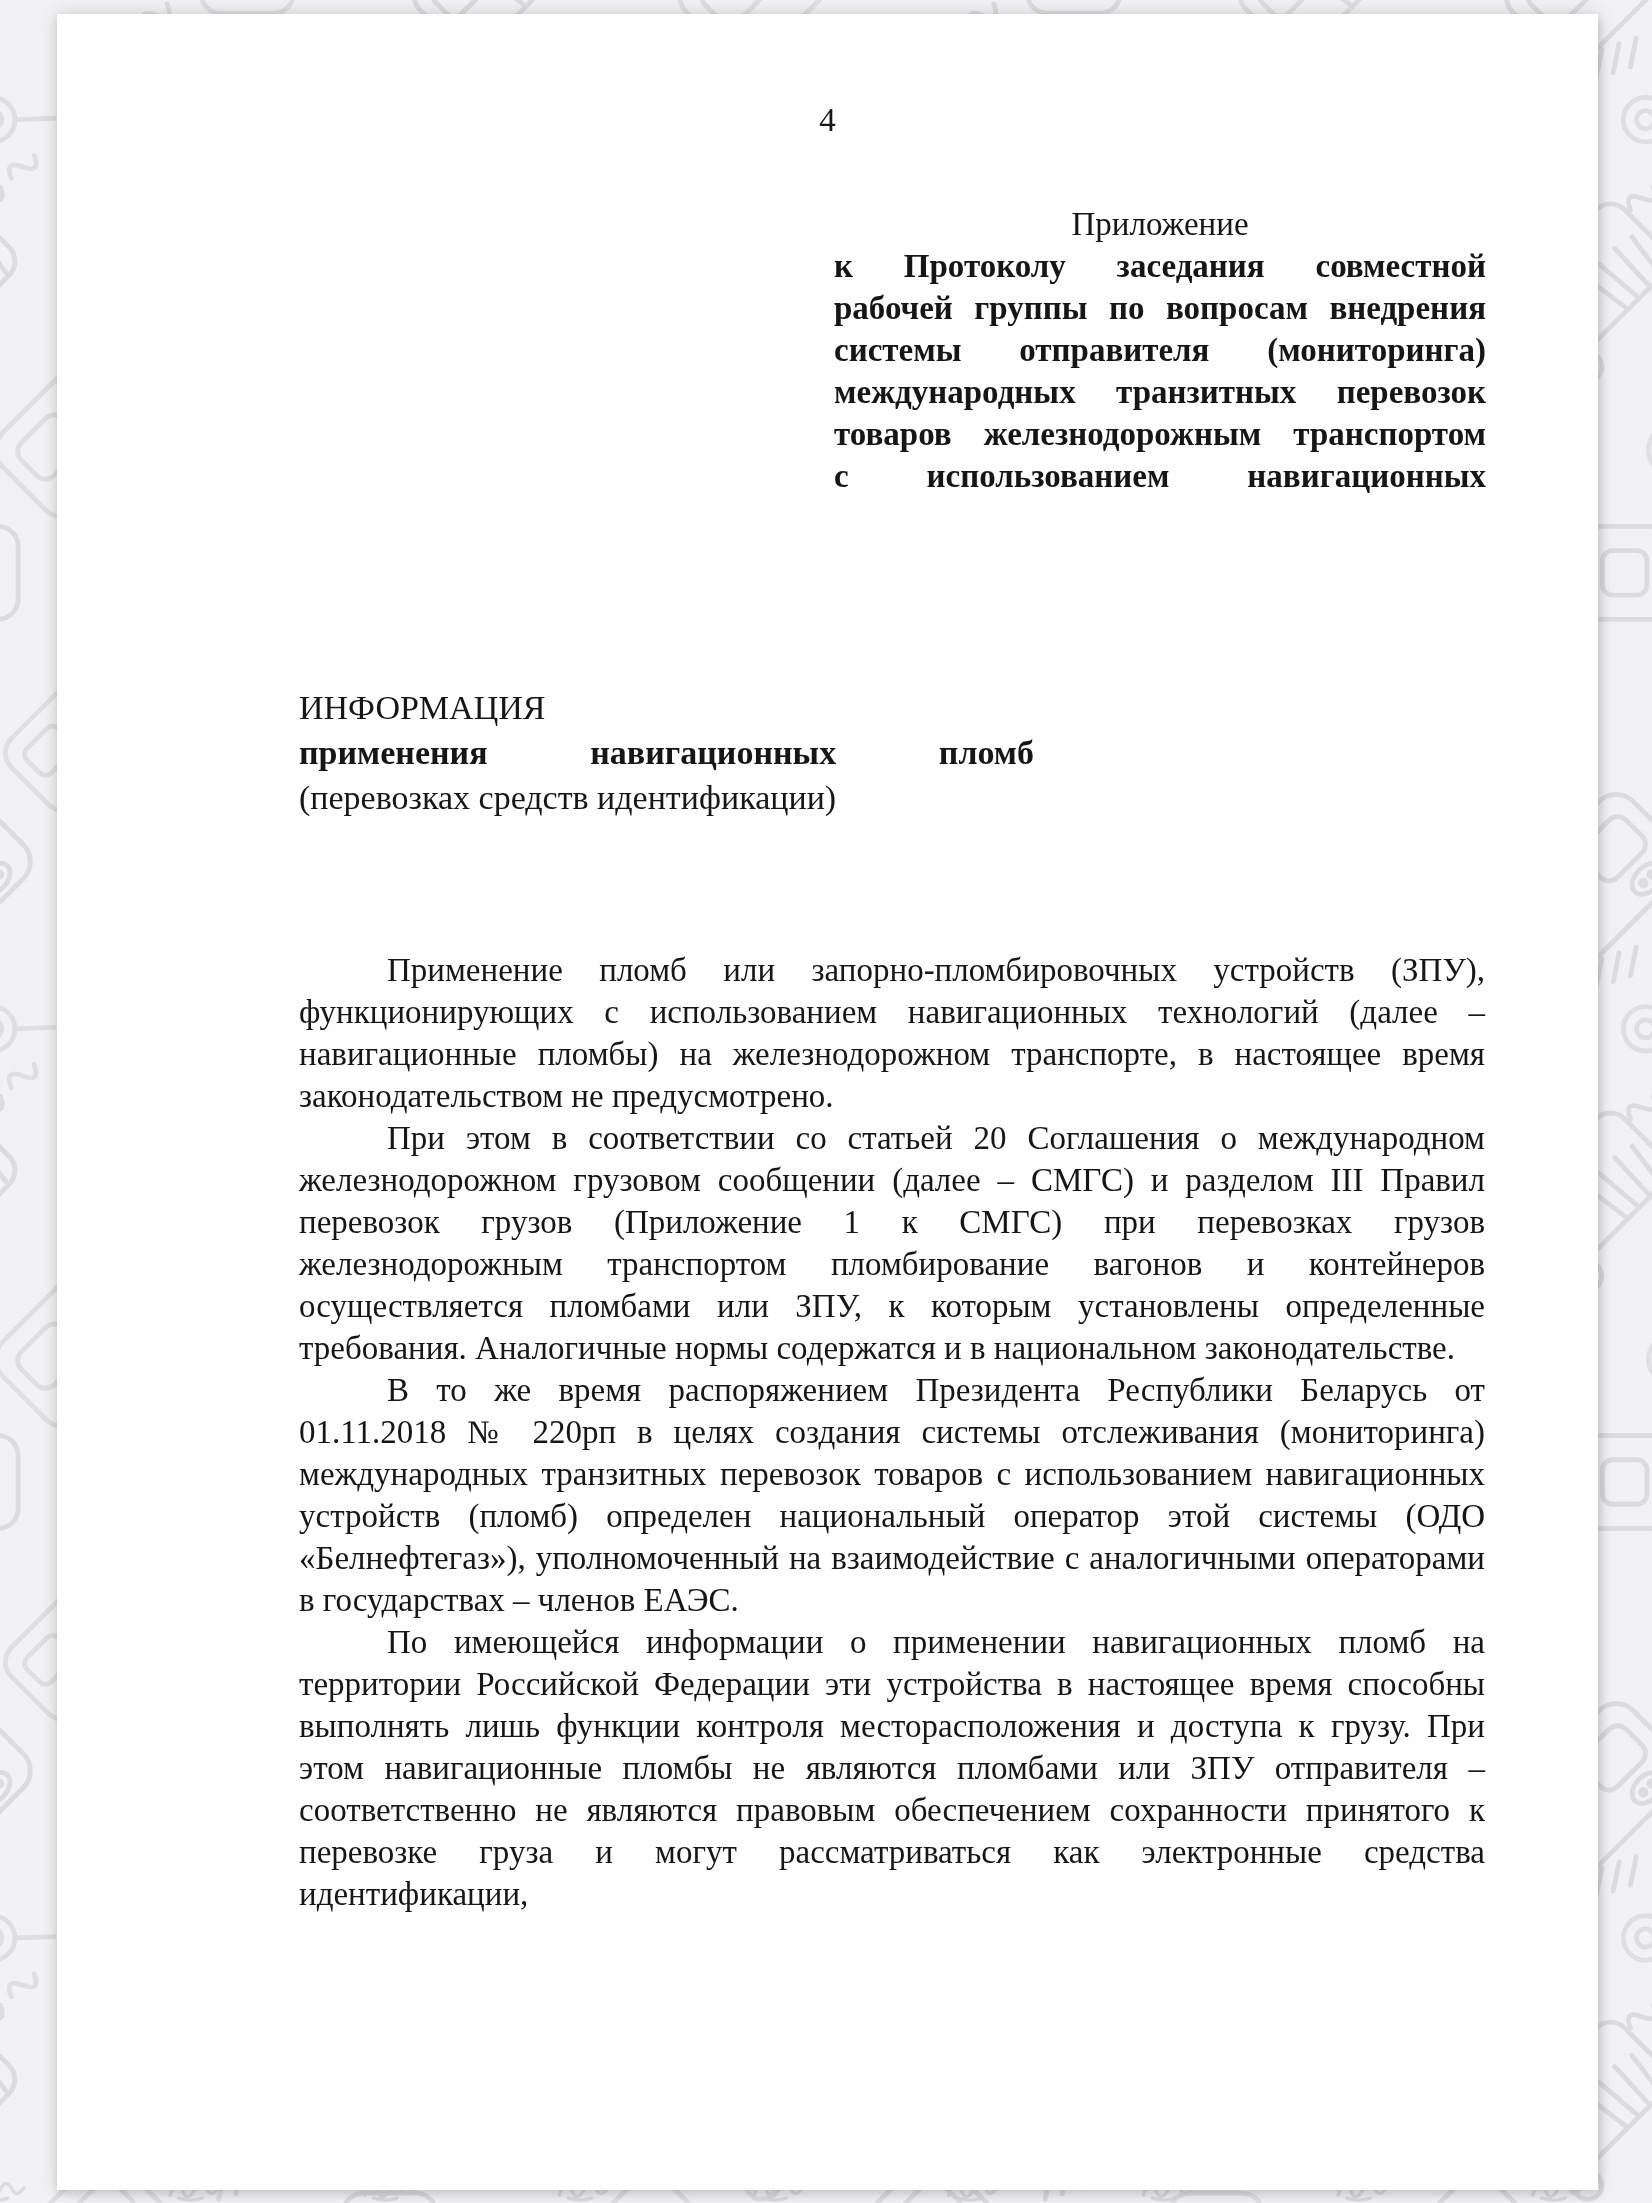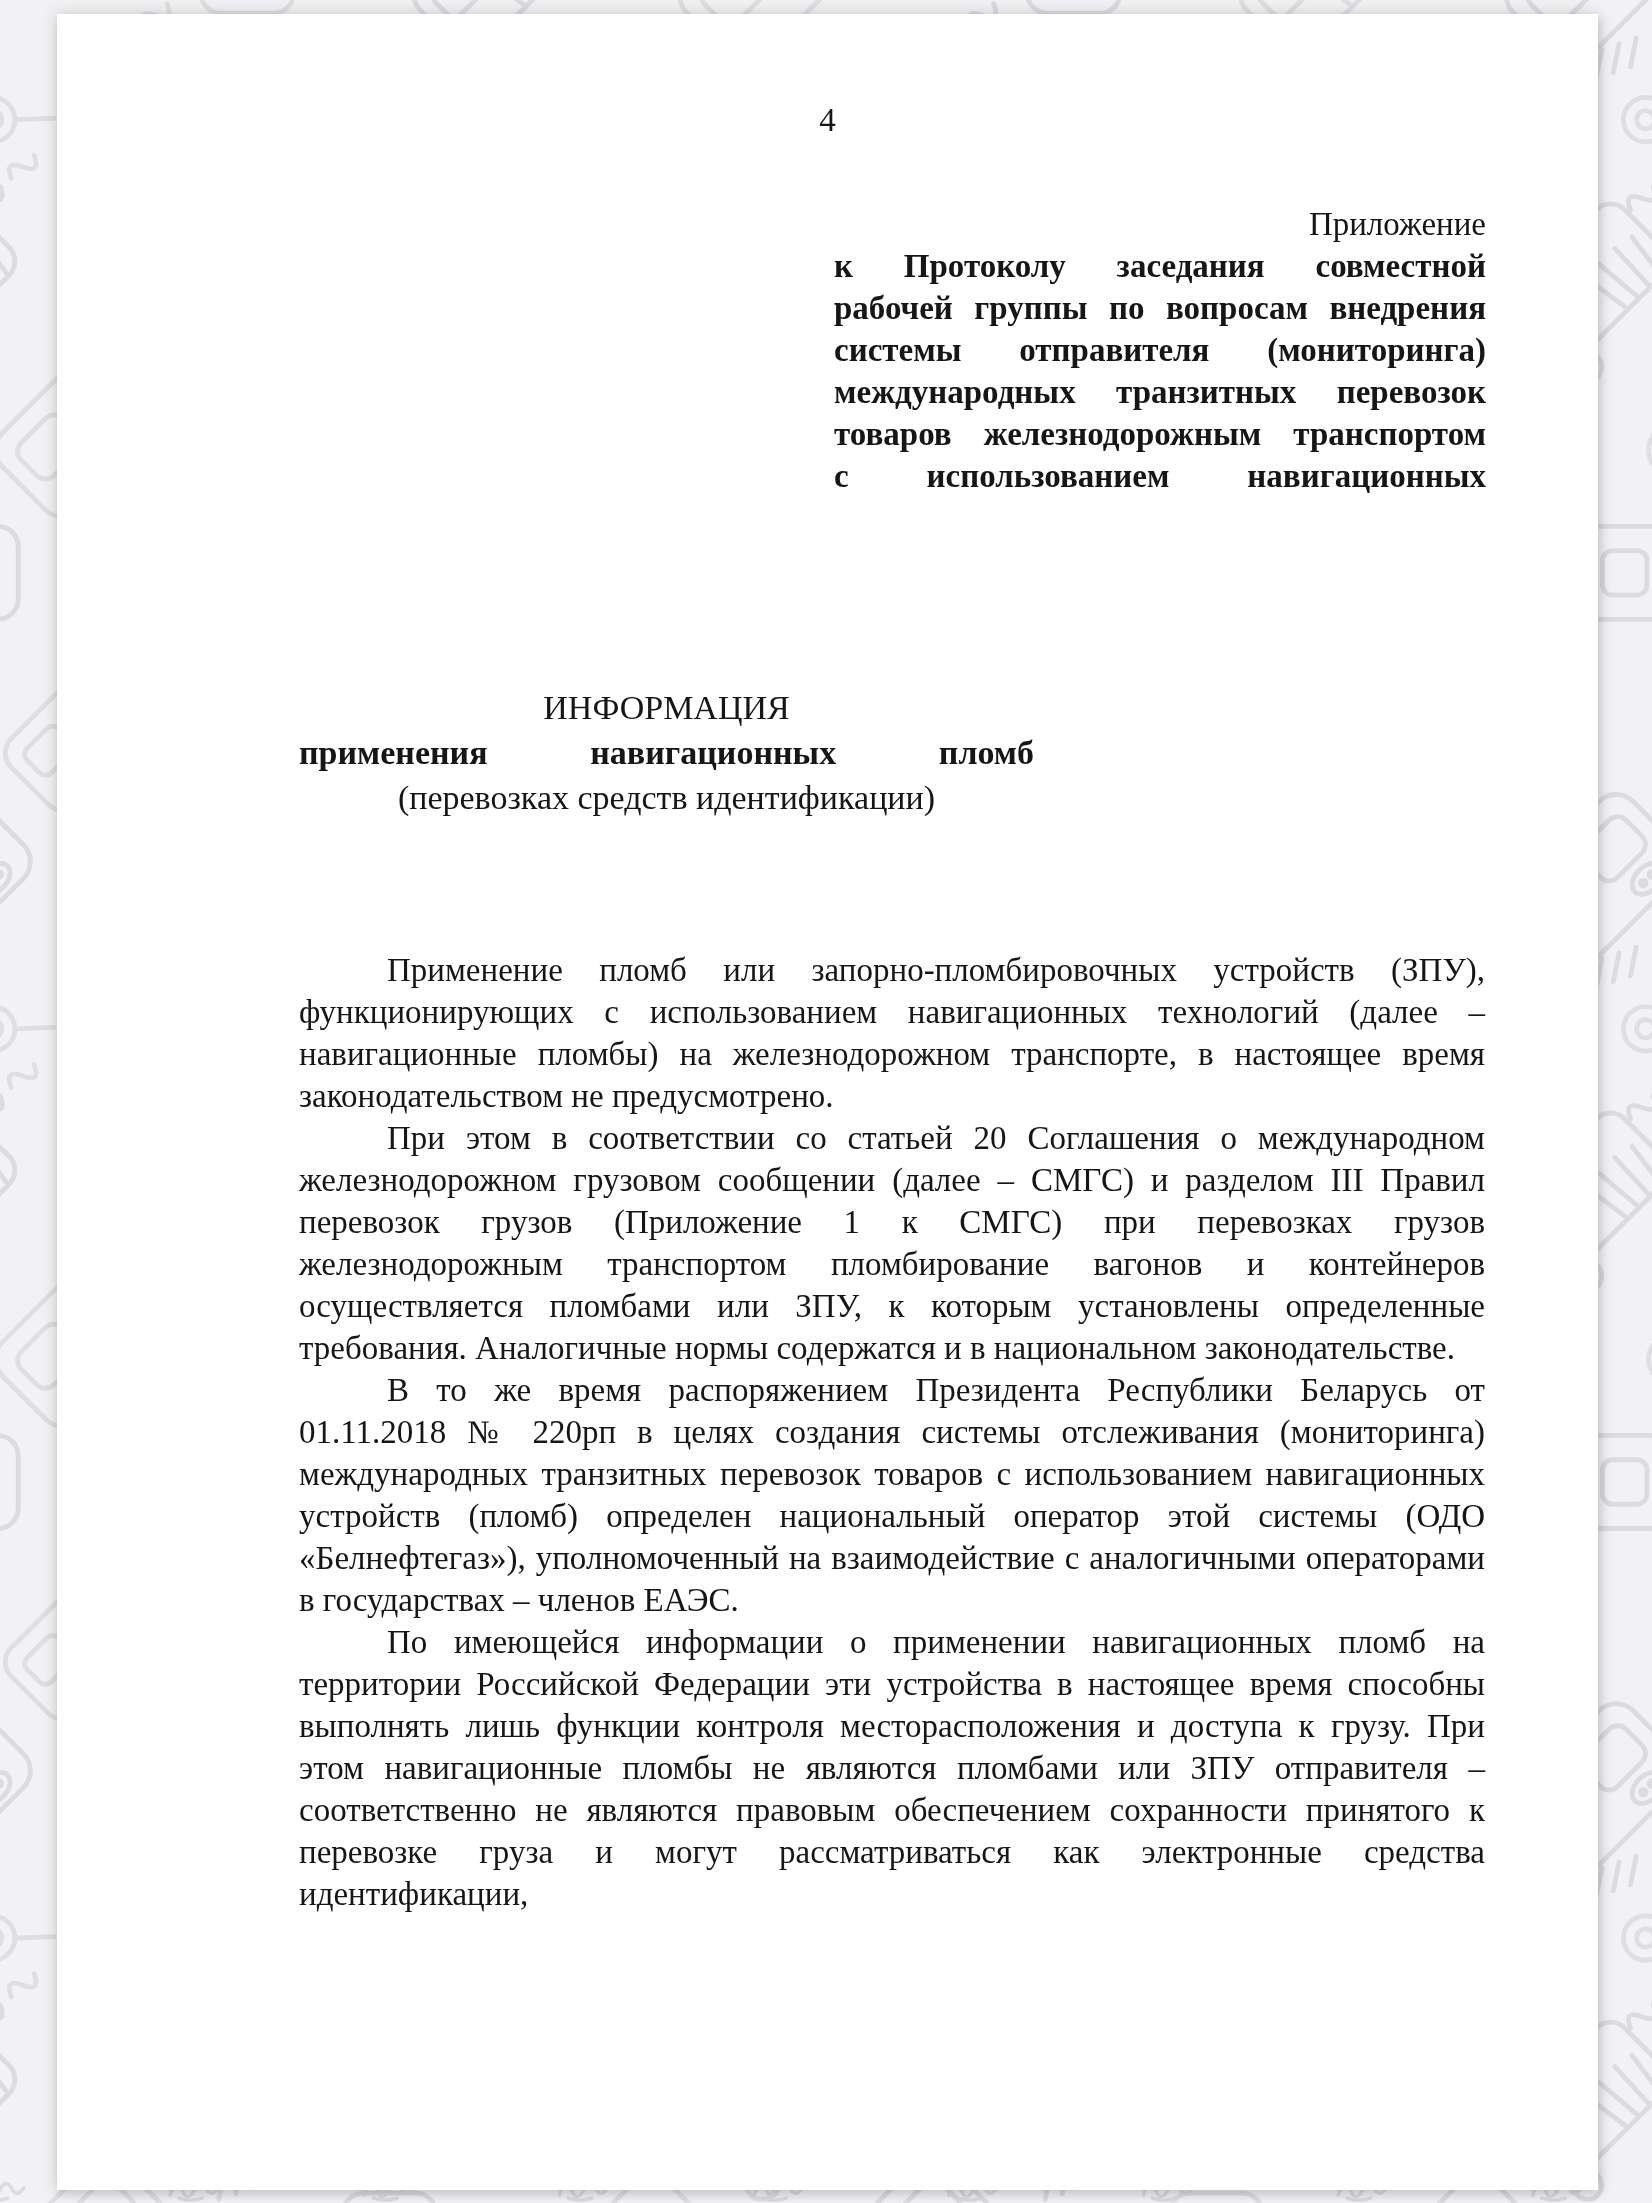--- a/index.html
+++ b/index.html
@@ -47,31 +47,31 @@
     font-size: 33px;
     color: #161616;
   }
   .annex .ln { line-height: 42px; height: 42px; white-space: nowrap; }
   .annex .ln.justify, .heading .ln.justify {
     white-space: normal;
     text-align: justify;
     text-align-last: justify;
     font-weight: bold;
   }
-  .ln.right { text-align: right; }
+  .ln.right { text-align: center; }
   .ln.left  { text-align: left; }
   .heading {
     position: absolute;
     left: 242px;
     top: 671px;
     width: 735px;
     font-size: 34px;
     color: #161616;
   }
-  .heading .ln { line-height: 45px; height: 45px; text-align: center; }
+  .heading .ln { line-height: 45px; height: 45px; }
   .bodytext {
     position: absolute;
     left: 242px;
     top: 935px;
     width: 1186px;
     font-size: 33px;
     color: #161616;
   }
   .body-par {
     margin: 0;

